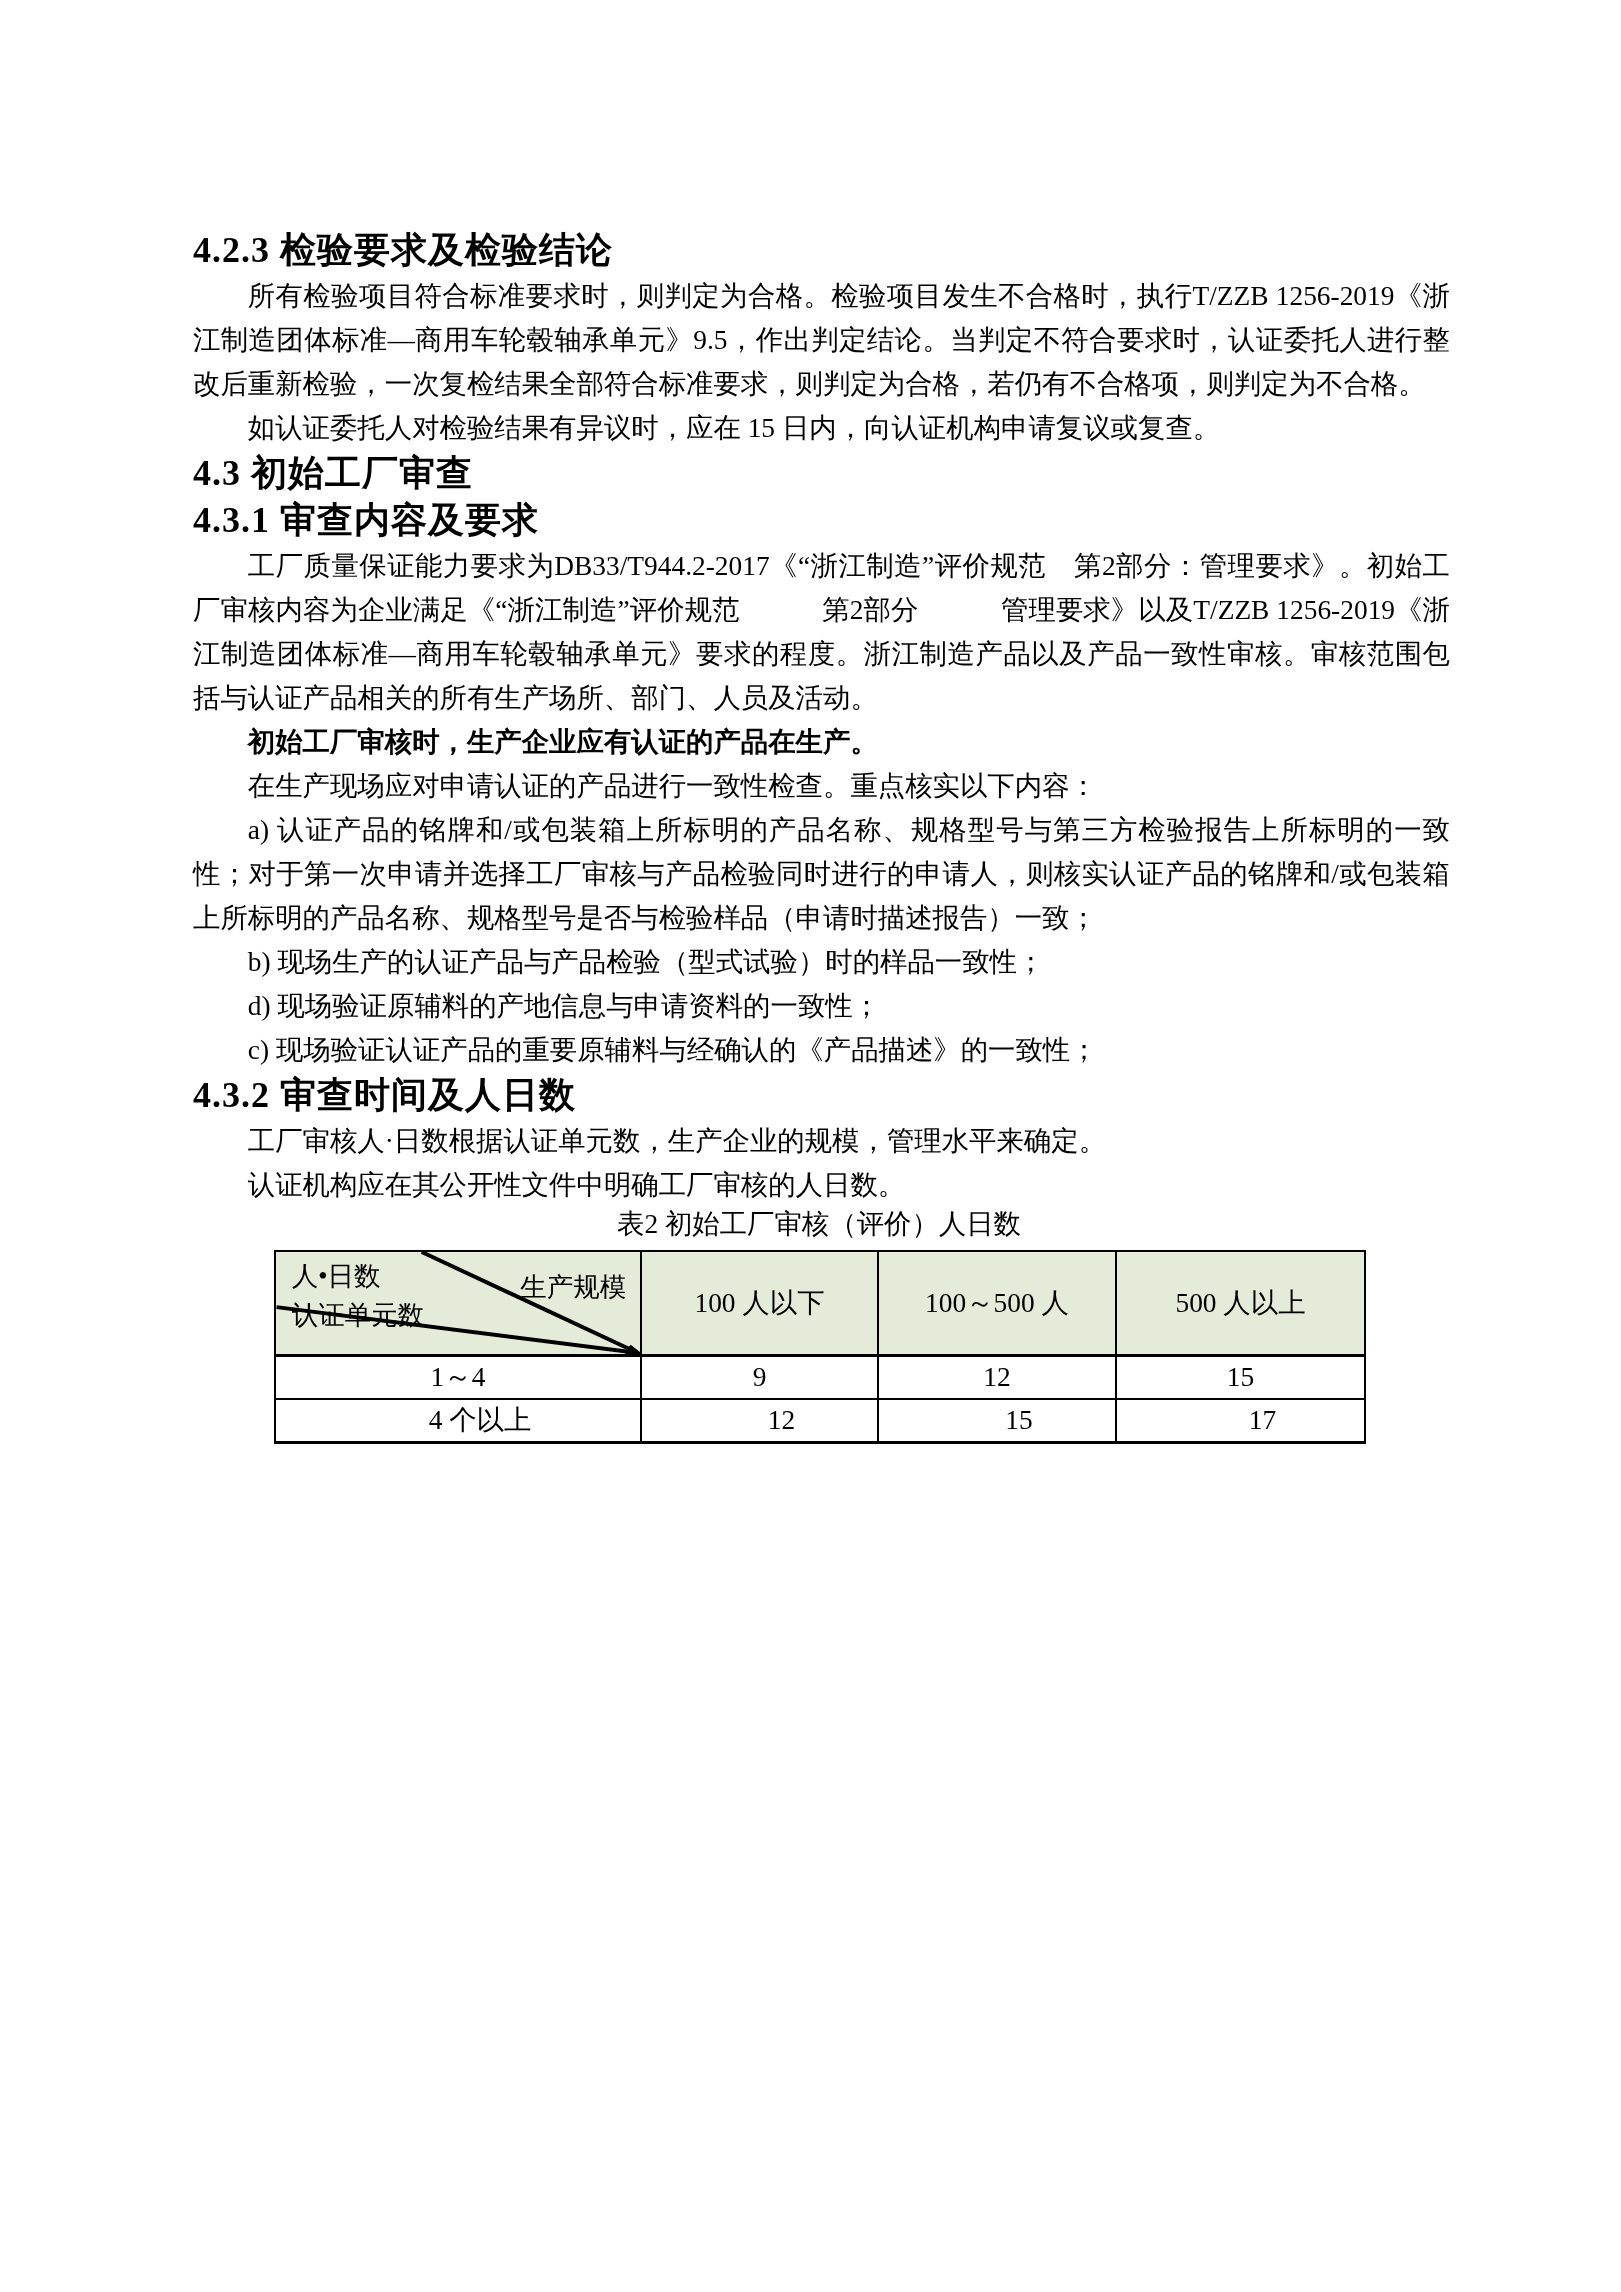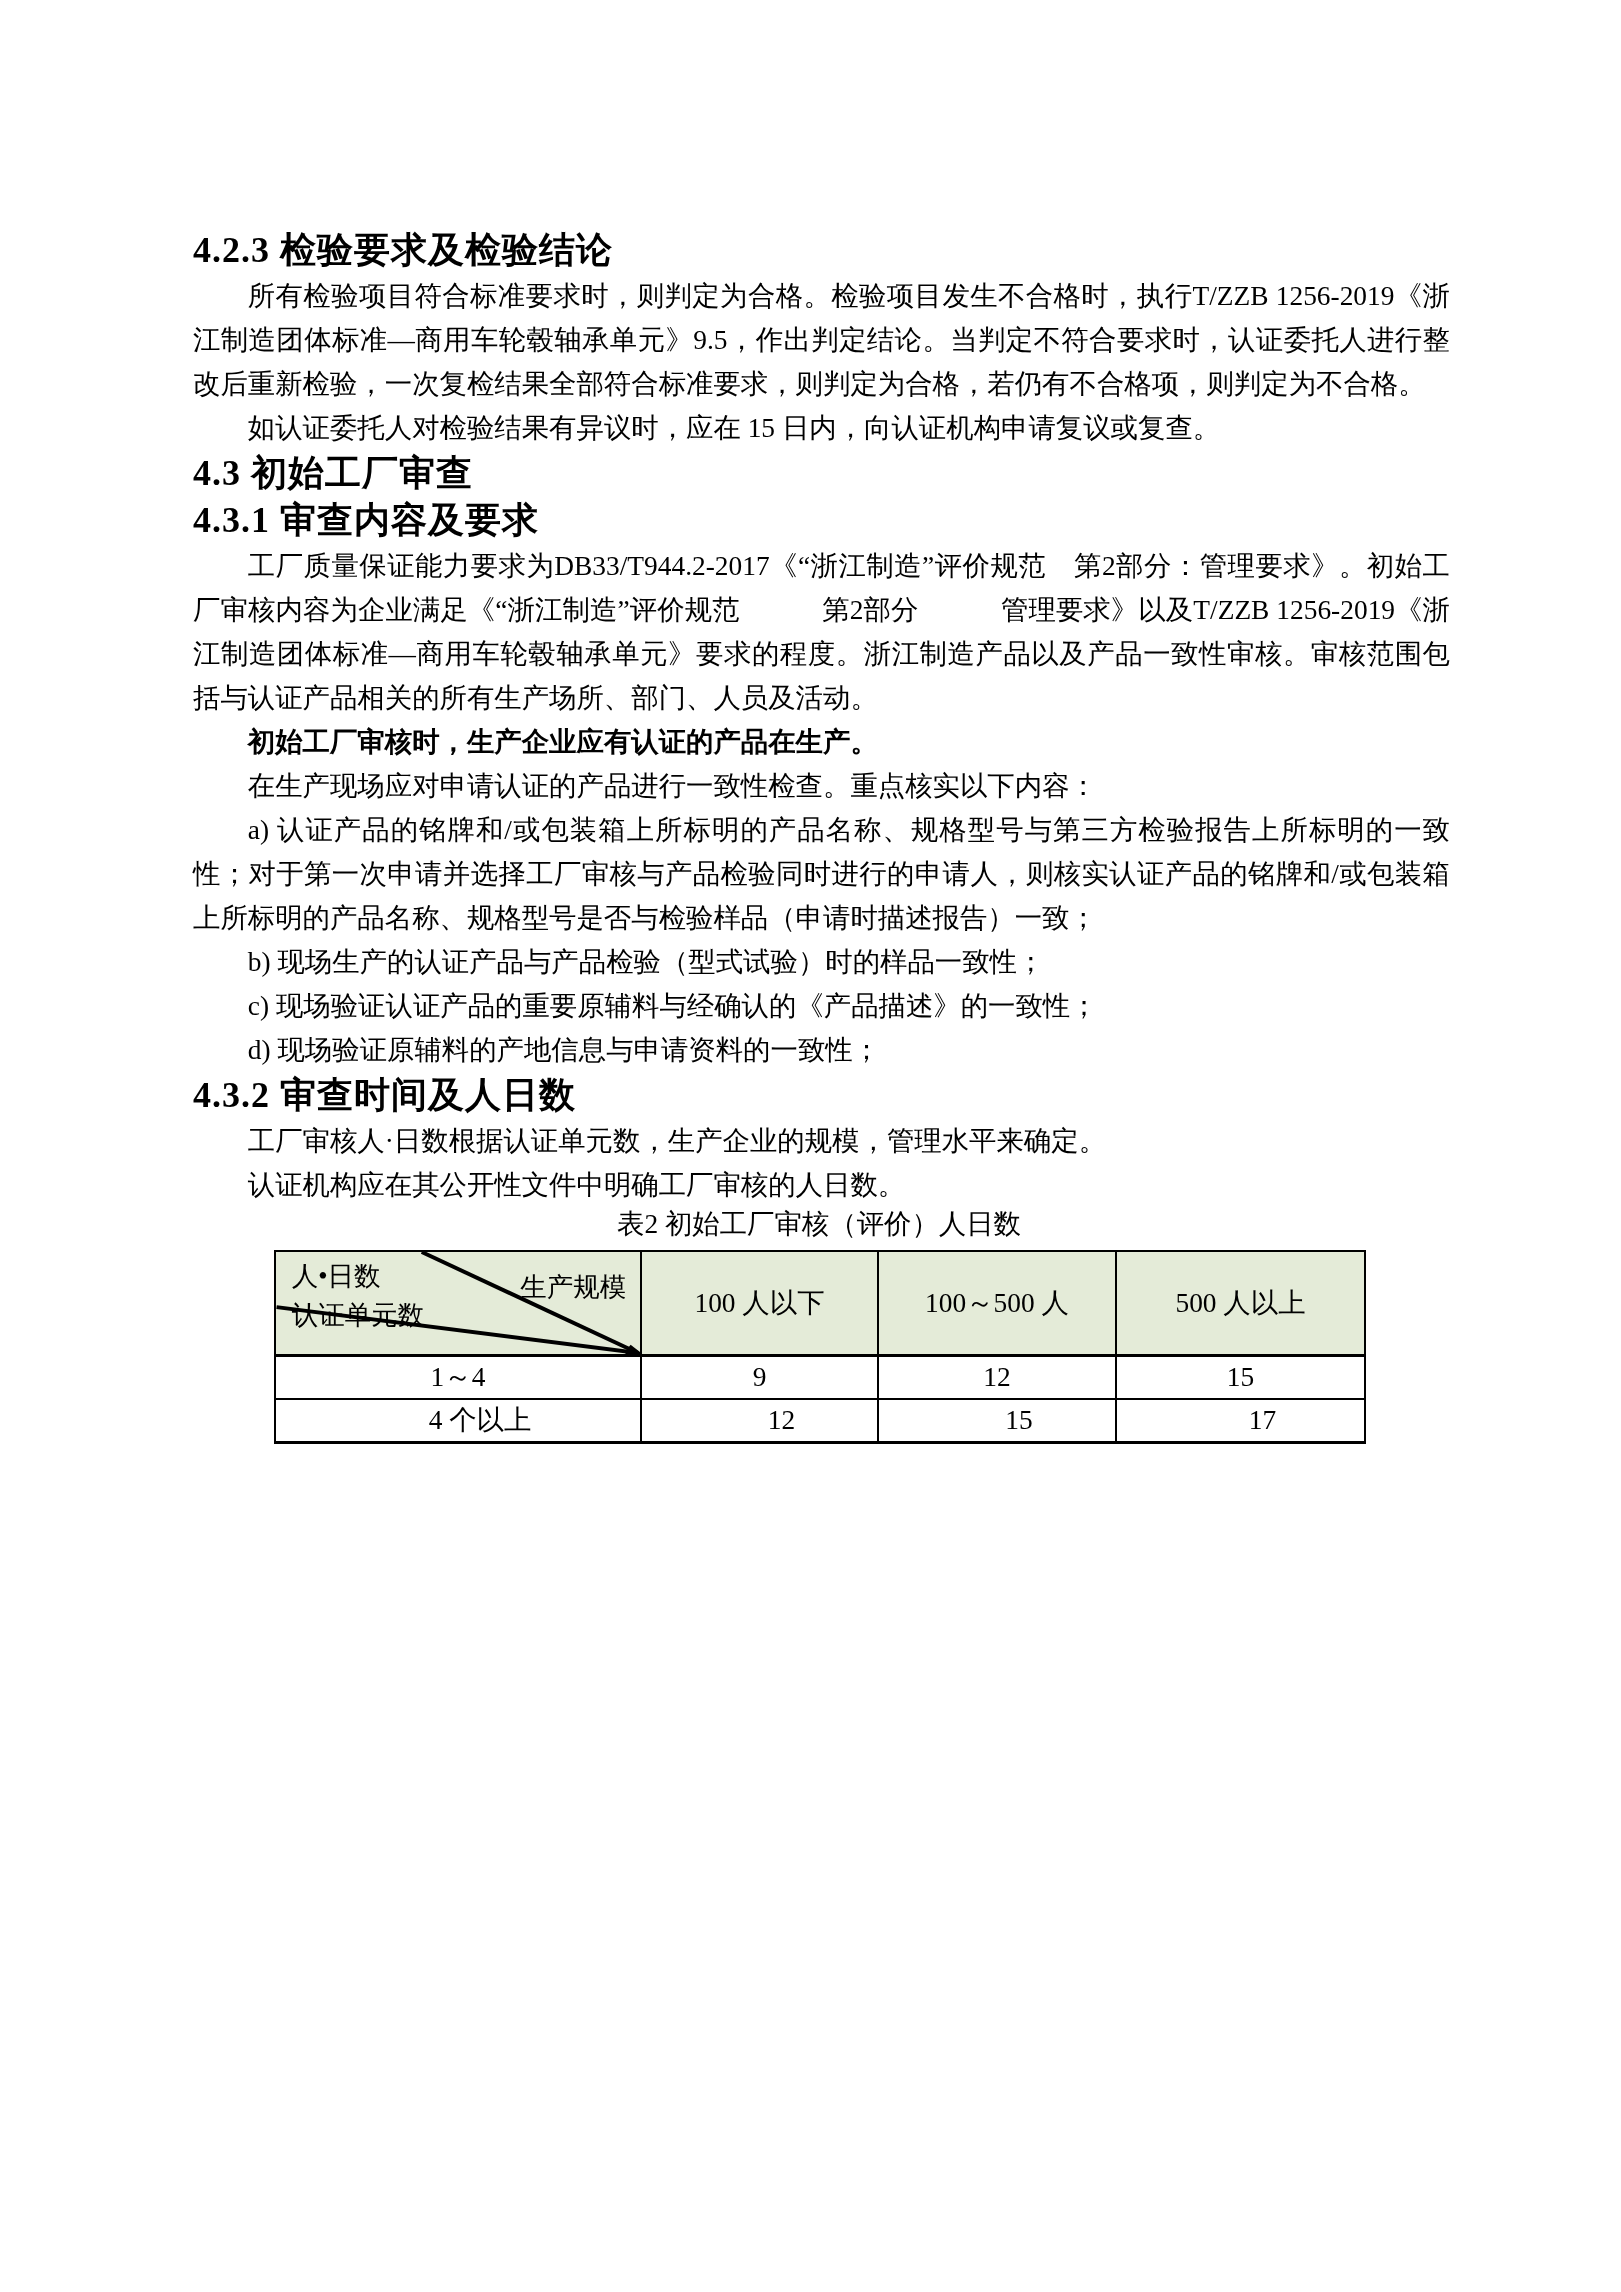--- a/index.html
+++ b/index.html
@@ -82,22 +82,22 @@
       <h2 class="sec m-h43">4.3 初始工厂审查</h2>
     </section>
 
     <section>
       <h2 class="sec m-h431">4.3.1 审查内容及要求</h2>
       <p class="body gap-p3">工厂质量保证能力要求为DB33/T944.2-2017《“浙江制造”评价规范　第2部分：管理要求》。初始工厂审核内容为企业满足《“浙江制造”评价规范　　　第2部分　　　管理要求》以及T/ZZB 1256-2019《浙江制造团体标准—商用车轮毂轴承单元》要求的程度。浙江制造产品以及产品一致性审核。审核范围包括与认证产品相关的所有生产场所、部门、人员及活动。</p>
       <p class="body gap-p4">初始工厂审核时，生产企业应有认证的产品在生产。</p>
       <p class="body">在生产现场应对申请认证的产品进行一致性检查。重点核实以下内容：</p>
       <p class="body">a) 认证产品的铭牌和/或包装箱上所标明的产品名称、规格型号与第三方检验报告上所标明的一致性；对于第一次申请并选择工厂审核与产品检验同时进行的申请人，则核实认证产品的铭牌和/或包装箱上所标明的产品名称、规格型号是否与检验样品（申请时描述报告）一致；</p>
       <p class="body">b) 现场生产的认证产品与产品检验（型式试验）时的样品一致性；</p>
+      <p class="body">d) 现场验证原辅料的产地信息与申请资料的一致性；</p>
       <p class="body">c) 现场验证认证产品的重要原辅料与经确认的《产品描述》的一致性；</p>
-      <p class="body">d) 现场验证原辅料的产地信息与申请资料的一致性；</p>
     </section>
 
     <section>
       <h2 class="sec m-h432">4.3.2 审查时间及人日数</h2>
       <p class="body gap-p6">工厂审核人·日数根据认证单元数，生产企业的规模，管理水平来确定。</p>
       <p class="body">认证机构应在其公开性文件中明确工厂审核的人日数。</p>
     </section>
 
     <div class="caption">表2 初始工厂审核（评价）人日数</div>
 

